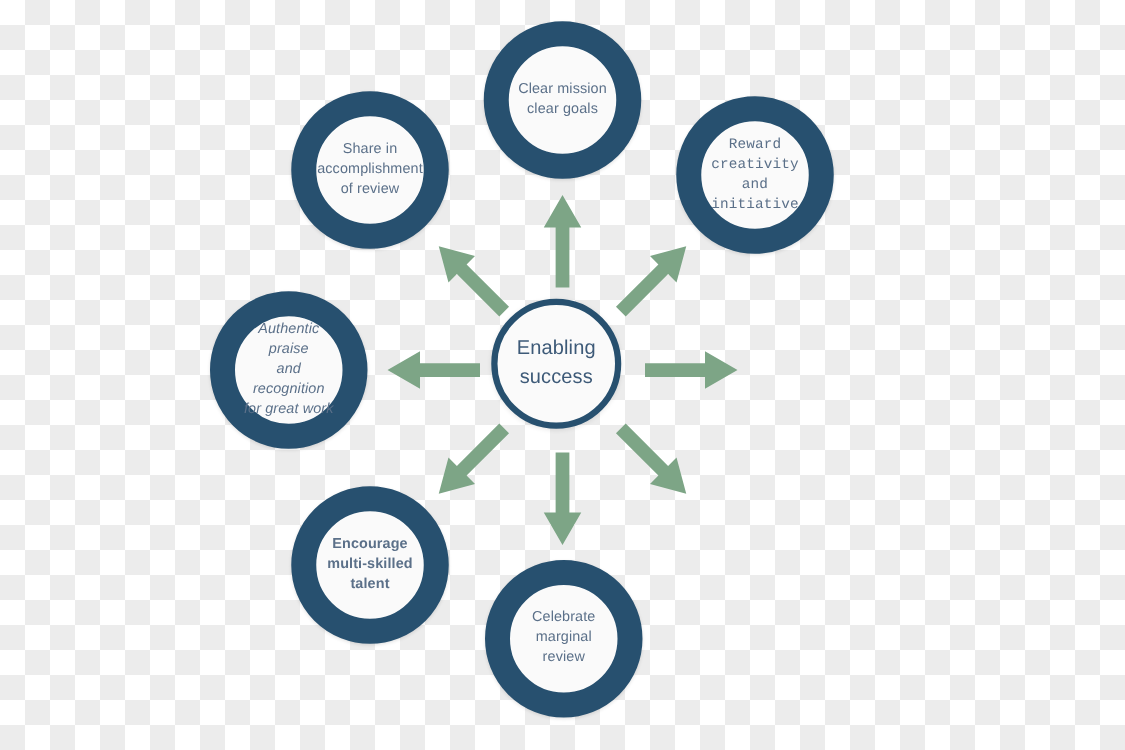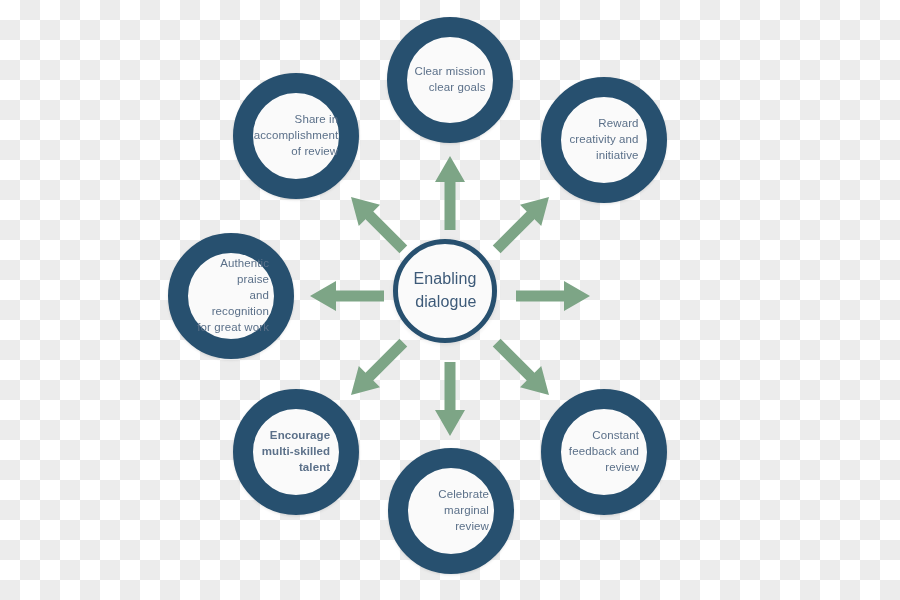--- a/index.html
+++ b/index.html
@@ -56,21 +56,20 @@
     z-index: 5;
   }
   .node-label {
     color: #5b7089;
     font-size: 11.5px;
     line-height: 1.38;
     letter-spacing: 0.1px;
     padding: 0 5px;
     white-space: pre-line;
     user-select: none;
-    text-align: right;
   }
   .node.center .node-label {
     color: #3d5a78;
     font-size: 16px;
     line-height: 1.42;
     padding: 0;
   }
 </style>
 </head>
 <body>
@@ -85,47 +84,42 @@
         <polygon points="399.4418651451619,253.22003973821387 365.5007396482076,219.27891424125957 358.78322522693543,225.99642866253177 351.00505063388334,197.00505063388334 379.9964286625318,204.78322522693534 373.2789142412596,211.50073964820754 407.22003973821387,245.44186514516184" fill="#7da586"></polygon>
         <polygon points="384,301.5 336,301.5 336,311 310,296 336,281 336,290.5 384,290.5" fill="#7da586"></polygon>
         <polygon points="407.2200397382138,346.5581348548381 373.27891424125954,380.4992603517924 379.99642866253174,387.2167747730646 351.00505063388334,394.99494936611666 358.7832252269354,366.00357133746814 365.50073964820757,372.7210857587404 399.44186514516184,338.77996026178613" fill="#7da586"></polygon>
         <polygon points="455.5,362 455.5,410 465,410 450,436 435,410 444.5,410 444.5,362" fill="#7da586"></polygon>
         <polygon points="500.5581348548381,338.7799602617862 534.4992603517924,372.72108575874046 541.2167747730646,366.00357133746826 548.9949493661167,394.99494936611666 520.0035713374682,387.2167747730646 526.7210857587404,380.49926035179243 492.77996026178613,346.55813485483816" fill="#7da586"></polygon>
       </g>
   </svg>
 
   <div class="node center" style="left: 393px; top: 239px;">
     <span class="node-label">Enabling
-dialogue</span>
+success</span>
   </div>
 
   <div class="node outer" style="left: 387px; top: 17px;">
     <span class="node-label">Clear mission
 clear goals</span>
   </div>
-  <div class="node outer" style="left: 541px; top: 77px;">
+  <div class="node outer" style="left: 541px; top: 77px; font-family: Liberation Mono, monospace;">
     <span class="node-label">Reward
 creativity and
 initiative</span>
-  </div>
-  <div class="node outer" style="left: 541px; top: 389px;">
-    <span class="node-label">Constant
-feedback and
-review</span>
   </div>
   <div class="node outer" style="left: 388px; top: 448px;">
     <span class="node-label">Celebrate
 marginal review</span>
   </div>
   <div class="node outer" style="left: 233px; top: 389px; font-weight: bold;">
     <span class="node-label">Encourage
 multi-skilled
 talent</span>
   </div>
-  <div class="node outer" style="left: 168px; top: 233px;">
+  <div class="node outer" style="left: 168px; top: 233px; font-style: italic;">
     <span class="node-label">Authentic praise
 and recognition
 for great work</span>
   </div>
   <div class="node outer" style="left: 233px; top: 73px;">
     <span class="node-label">Share in
 accomplishment
 of review</span>
   </div>
 

